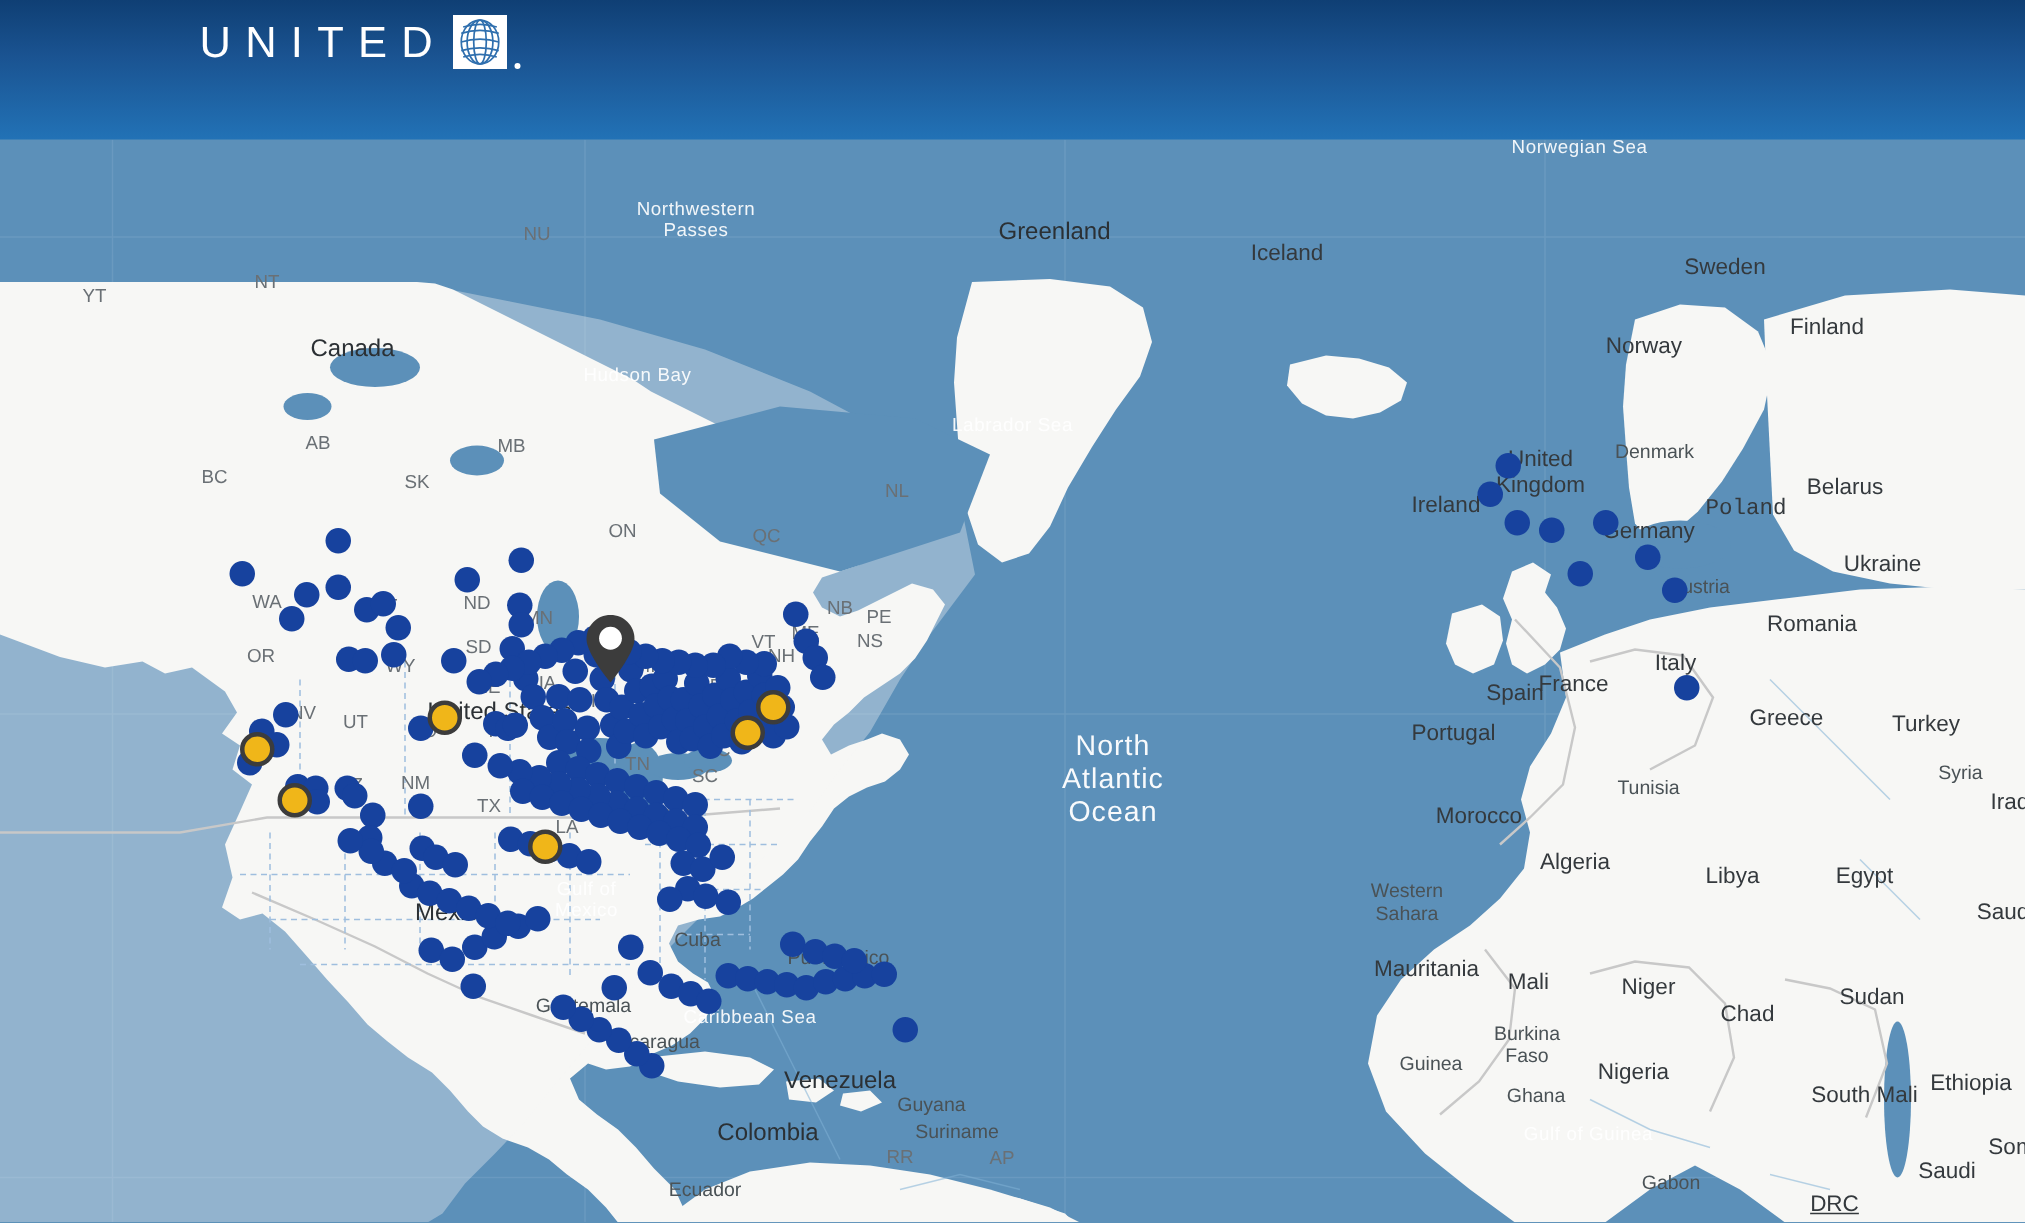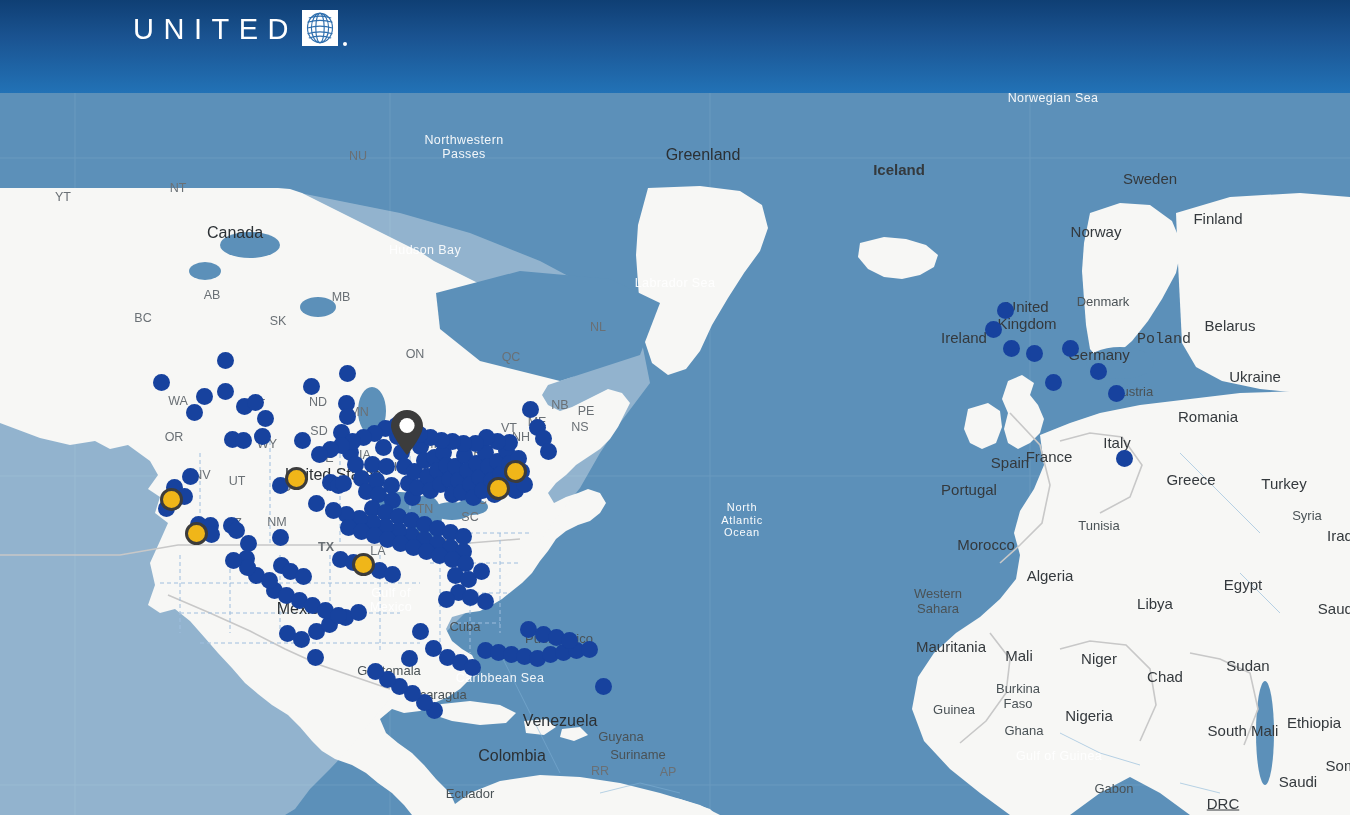--- a/index.html
+++ b/index.html
@@ -34,21 +34,21 @@
   .lake{fill:#5c90b9;}
   .tile{stroke:#6d9cc1;stroke-width:1;fill:none;opacity:.85;}
 
   
   .lbl{position:absolute;transform:translate(-50%,-50%);white-space:nowrap;
     pointer-events:none;font-family:"Liberation Sans",sans-serif;}
   .lbl-country{color:#34393d;font-size:15px;}
   .lbl-country-big{color:#2b3034;font-size:16px;font-weight:400;}
   .lbl-small{color:#4a5256;font-size:13px;}
   .lbl-state{color:#6a7075;font-size:12.5px;}
-  .lbl-water{color:#ffffff;font-size:11px;letter-spacing:.7px;opacity:.96;text-align:center;line-height:1.25;}
+  .lbl-water{color:#ffffff;font-size:19px;letter-spacing:.7px;opacity:.96;text-align:center;line-height:1.25;}
   .lbl-water-sm{color:#ffffff;font-size:12.5px;letter-spacing:.4px;opacity:.92;text-align:center;line-height:1.25;}
   .lbl-2{text-align:center;line-height:1.15;}
 
   
   .dot{position:absolute;width:17px;height:17px;margin:-8.5px 0 0 -8.5px;border-radius:50%;
     background:#17429e;cursor:pointer;}
   .hub{position:absolute;width:23px;height:23px;margin:-11.5px 0 0 -11.5px;border-radius:50%;
     background:#f0b619;border:3px solid #3c3c3c;box-sizing:border-box;cursor:pointer;}
   #pin{position:absolute;width:36px;height:48px;margin:-46px 0 0 -18px;cursor:pointer;}
 </style>
@@ -246,35 +246,35 @@
         <div class="lbl lbl-state" style="left: 277px; top: 429px;">NM</div>
         <div class="lbl lbl-state" style="left: 340px; top: 420px;">OK</div>
         <div class="lbl lbl-state" style="left: 375px; top: 421px;">AR</div>
         <div class="lbl lbl-state" style="left: 425px; top: 416px;">TN</div>
         <div class="lbl lbl-state" style="left: 478px; top: 407px;">NC</div>
         <div class="lbl lbl-state" style="left: 470px; top: 424px;">SC</div>
         <div class="lbl lbl-state" style="left: 440px; top: 451px;">GA</div>
         <div class="lbl lbl-state" style="left: 417px; top: 444px;">AL</div>
         <div class="lbl lbl-state" style="left: 394px; top: 438px;">MS</div>
         <div class="lbl lbl-state" style="left: 378px; top: 458px;">LA</div>
-        <div class="lbl lbl-state" style="left: 326px; top: 454px; font-weight: bold;">TX</div>
+        <div class="lbl lbl-state" style="left: 326px; top: 444px;">TX</div>
         <div class="lbl lbl-state" style="left: 463px; top: 485px;">FL</div>
         <div class="lbl lbl-state" style="left: 537px; top: 329px;">ME</div>
         <div class="lbl lbl-state" style="left: 521px; top: 344px;">NH</div>
         <div class="lbl lbl-state" style="left: 509px; top: 335px;">VT</div>
         <div class="lbl lbl-state" style="left: 493px; top: 347px;">NY</div>
         <div class="lbl lbl-state" style="left: 481px; top: 364px;">PA</div>
         <div class="lbl lbl-state" style="left: 387px; top: 339px;">WI</div>
         <div class="lbl lbl-state" style="left: 600px; top: 678px;">RR</div>
         <div class="lbl lbl-state" style="left: 668px; top: 679px;">AP</div>
       </div>
     <div id="layer-country">
         <div class="lbl lbl-country-big" style="left: 235px; top: 140px;">Canada</div>
         <div class="lbl lbl-country-big" style="left: 703px; top: 62px;">Greenland</div>
-        <div class="lbl lbl-country" style="left: 899px; top: 76px; font-weight: bold;">Iceland</div>
+        <div class="lbl lbl-country" style="left: 858px; top: 76px;">Iceland</div>
         <div class="lbl lbl-country" style="left: 1150px; top: 85px;">Sweden</div>
         <div class="lbl lbl-country" style="left: 1096px; top: 138px;">Norway</div>
         <div class="lbl lbl-country" style="left: 1218px; top: 125px;">Finland</div>
         <div class="lbl lbl-small" style="left: 1103px; top: 208px;">Denmark</div>
         <div class="lbl lbl-country lbl-2" style="left: 1027px; top: 222px;">United<br>Kingdom</div>
         <div class="lbl lbl-country" style="left: 964px; top: 244px;">Ireland</div>
         <div class="lbl lbl-country" style="left: 1099px; top: 261px;">Germany</div>
         <div class="lbl lbl-country" style="left: 1164px; top: 246px; font-family: Liberation Mono, monospace;">Poland</div>
         <div class="lbl lbl-country" style="left: 1230px; top: 232px;">Belarus</div>
         <div class="lbl lbl-country" style="left: 1255px; top: 283px;">Ukraine</div>
@@ -284,21 +284,21 @@
         <div class="lbl lbl-country" style="left: 1117px; top: 349px;">Italy</div>
         <div class="lbl lbl-country" style="left: 1010px; top: 369px;">Spain</div>
         <div class="lbl lbl-country" style="left: 969px; top: 396px;">Portugal</div>
         <div class="lbl lbl-country" style="left: 1191px; top: 386px;">Greece</div>
         <div class="lbl lbl-country" style="left: 1284px; top: 390px;">Turkey</div>
         <div class="lbl lbl-small" style="left: 1099px; top: 432px;">Tunisia</div>
         <div class="lbl lbl-small" style="left: 1307px; top: 422px;">Syria</div>
         <div class="lbl lbl-country" style="left: 1340px; top: 442px;">Iraq</div>
         <div class="lbl lbl-country" style="left: 986px; top: 451px;">Morocco</div>
         <div class="lbl lbl-country" style="left: 1050px; top: 482px;">Algeria</div>
-        <div class="lbl lbl-country" style="left: 1155px; top: 510px;">Libya</div>
+        <div class="lbl lbl-country" style="left: 1155px; top: 491px;">Libya</div>
         <div class="lbl lbl-country" style="left: 1243px; top: 491px;">Egypt</div>
         <div class="lbl lbl-country" style="left: 1337px; top: 515px;">Saudi</div>
         <div class="lbl lbl-small lbl-2" style="left: 938px; top: 509px;">Western<br>Sahara</div>
         <div class="lbl lbl-country" style="left: 951px; top: 553px;">Mauritania</div>
         <div class="lbl lbl-country" style="left: 1019px; top: 562px;">Mali</div>
         <div class="lbl lbl-country" style="left: 1099px; top: 565px;">Niger</div>
         <div class="lbl lbl-country" style="left: 1165px; top: 583px;">Chad</div>
         <div class="lbl lbl-country" style="left: 1248px; top: 572px;">Sudan</div>
         <div class="lbl lbl-small lbl-2" style="left: 1018px; top: 604px;">Burkina<br>Faso</div>
         <div class="lbl lbl-small" style="left: 954px; top: 616px;">Guinea</div>

